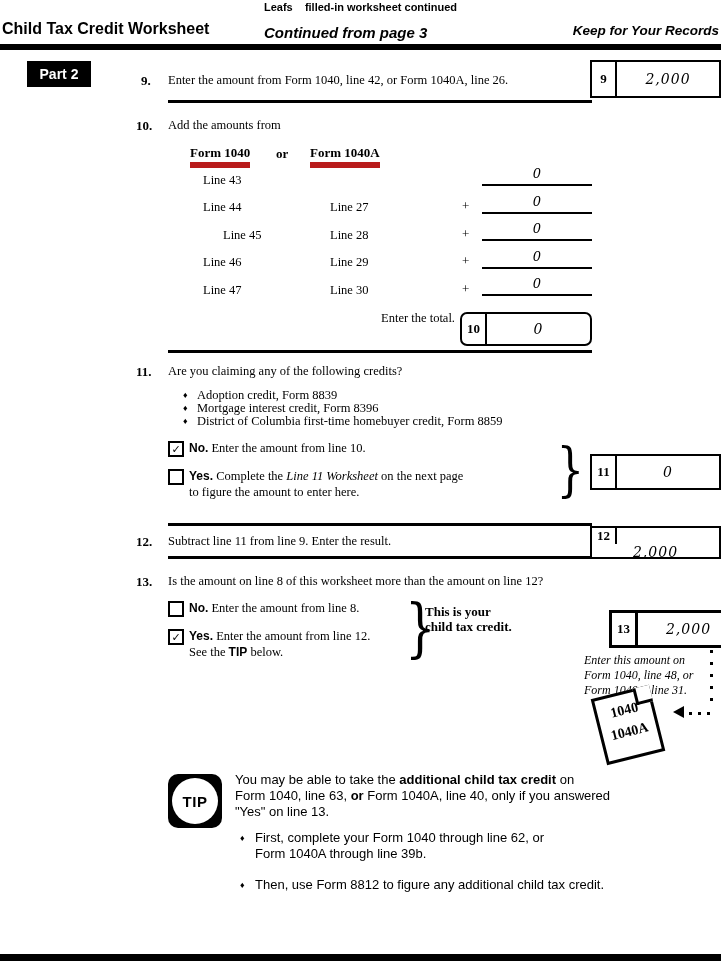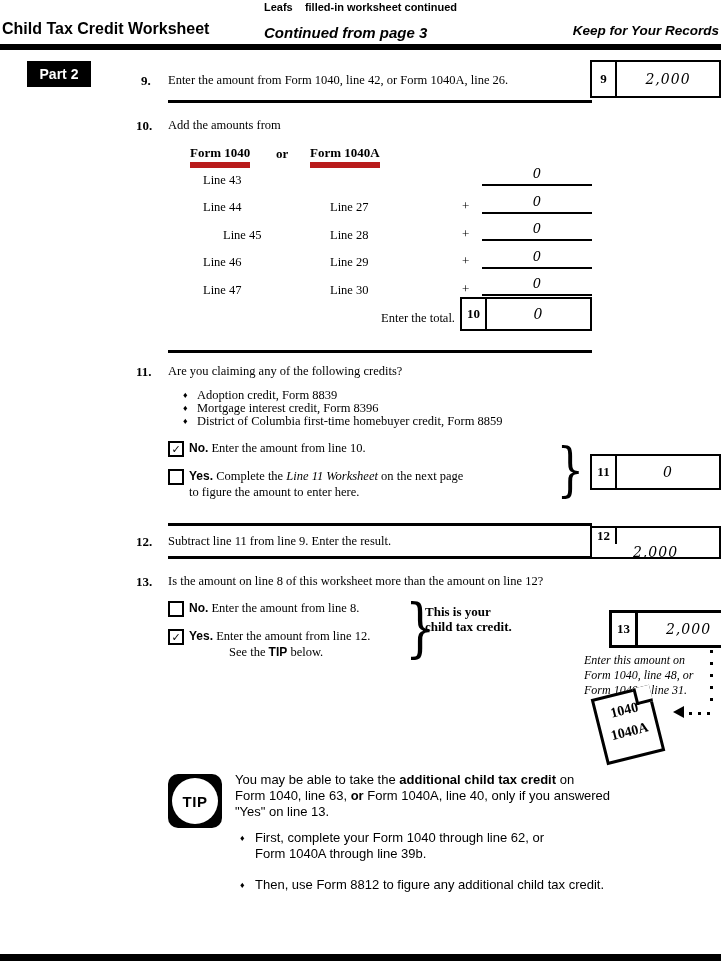--- a/index.html
+++ b/index.html
@@ -105,21 +105,21 @@
   <span class="lineval" style="top:249px;">0</span>
   <div class="uline" style="top:267px;"></div>
 
   <span class="abs txt" style="left:203px;top:283px;">Line 47</span>
   <span class="abs txt" style="left:330px;top:283px;">Line 30</span>
   <span class="plus" style="top:281px;">+</span>
   <span class="lineval" style="top:276px;">0</span>
   <div class="uline" style="top:294px;"></div>
 
   <div class="abs txt" style="left:300px;top:311px;width:155px;text-align:right;">Enter the total.</div>
-  <div class="amtbox" style="left:460px;top:297px;width:128px;height:30px;">
+  <div class="amtbox" style="left:460px;top:312px;width:128px;height:30px;border-radius:7px;">
     <div class="lbl">10</div>
     <div class="val">0</div>
   </div>
   <div class="rule" style="left:168px;top:350px;width:424px;"></div>
 
   <span class="abs num" style="left:136px;top:364px;">11.</span>
   <span class="abs txt" style="left:168px;top:364px;">Are you claiming any of the following credits?</span>
   <span class="bullet" style="left:183px;top:390px;">♦</span>
   <span class="abs txt" style="left:197px;top:388px;">Adoption credit, Form 8839</span>
   <span class="bullet" style="left:183px;top:403px;">♦</span>
@@ -159,21 +159,21 @@
   <div class="cb" style="left:168px;top:601px;">
     <span></span></div>
   <div class="abs txt" style="left:189px;top:601px;">
     <span class="sans b" style="font-size:12px;">No.</span><span> Enter the amount from line 8.</span>
   </div>
   <div class="cb" style="left:168px;top:629px;">
     <span>✓</span></div>
   <div class="abs txt" style="left:189px;top:629px;">
     <span class="sans b" style="font-size:12px;">Yes.</span><span> Enter the amount from line 12.</span>
   </div>
-  <div class="abs txt" style="left:189px;top:645px;margin-left:40px;">
+  <div class="abs txt" style="left:189px;top:645px;">
     <span>See the </span><span class="sans b" style="font-size:12px;">TIP</span><span> below.</span>
   </div>
 
   <span class="brace" style="left:400px;top:596px;font-size:64px;line-height:64px;">}</span>
   <div class="abs b" style="left:425px;top:604px;font-size:13px;">This is your</div>
   <div class="abs b" style="left:425px;top:619px;font-size:13px;">child tax credit.</div>
 
   <div class="amtbox bold-border" style="left:589px;top:610px;width:127px;height:32px;margin-left:20px;">
     <div class="lbl">13</div>
     <div class="val">2,000</div>

